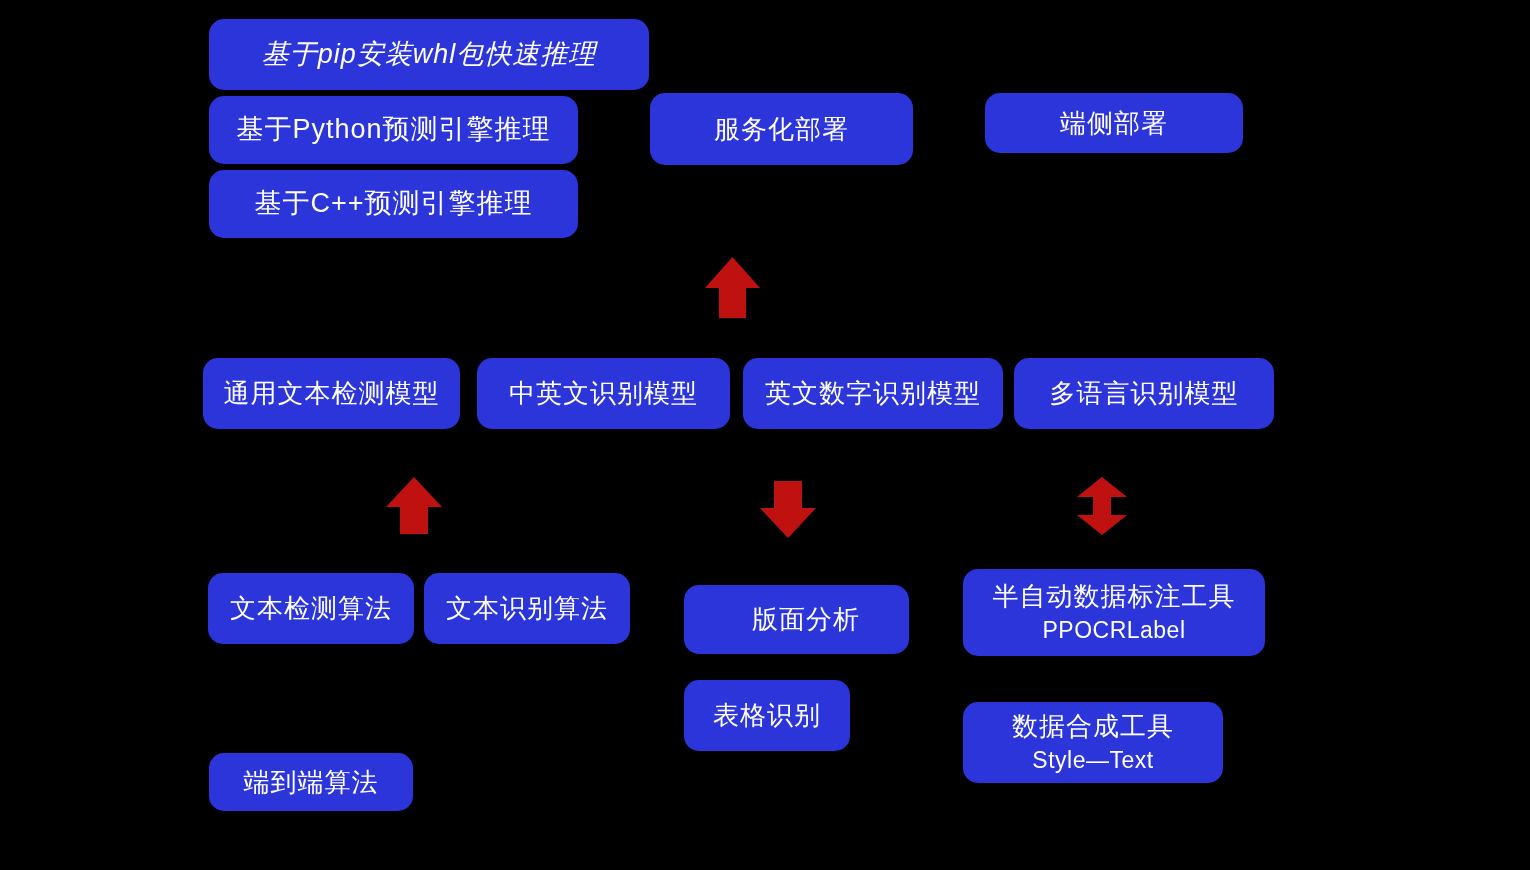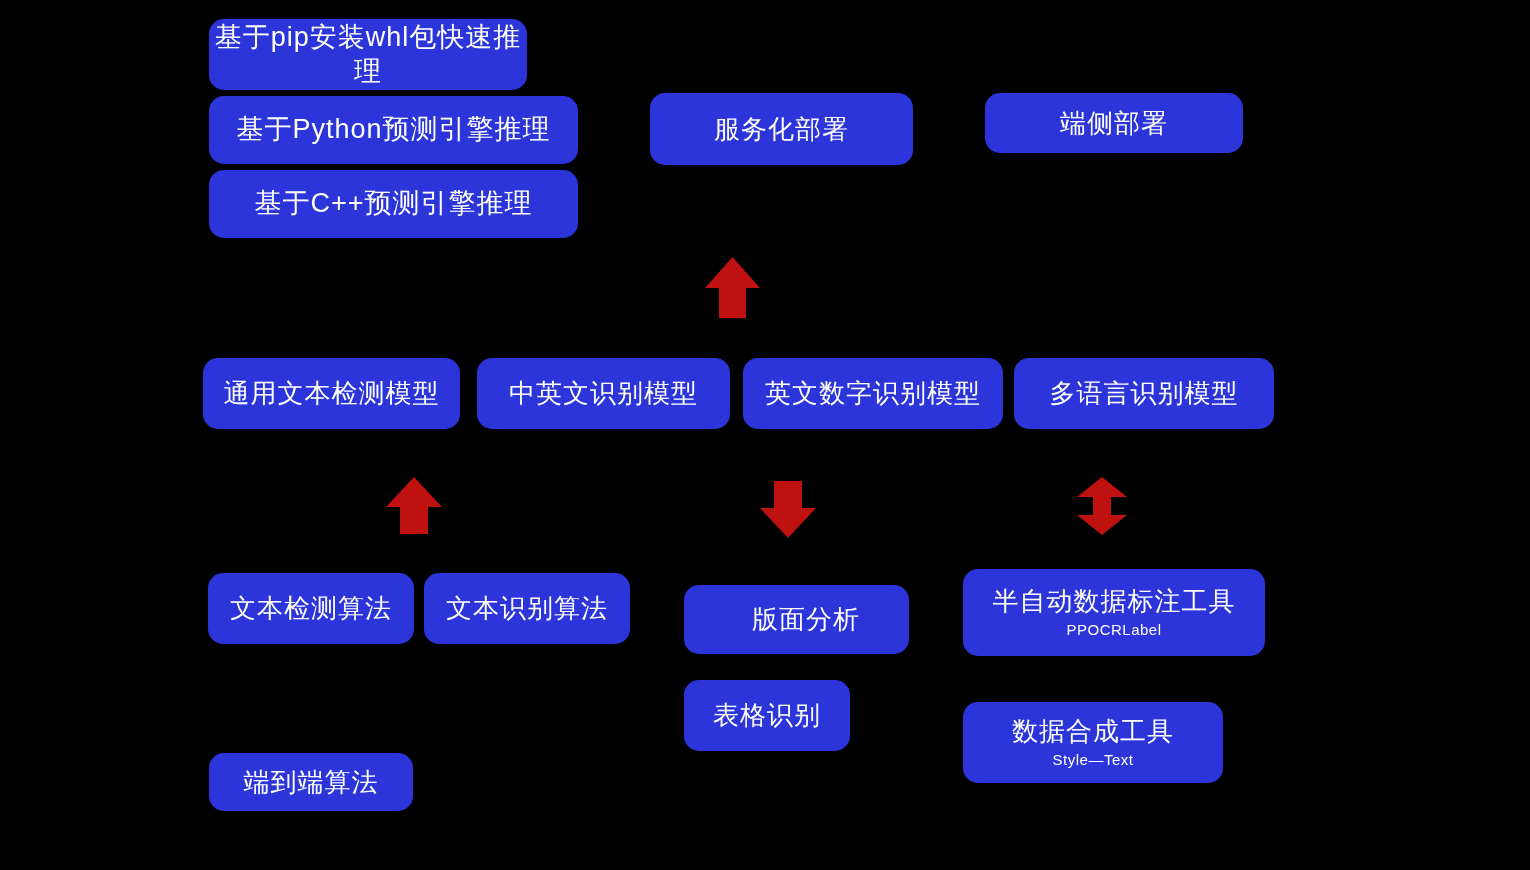--- a/index.html
+++ b/index.html
@@ -22,27 +22,27 @@
     color: #ffffff;
     display: flex;
     flex-direction: column;
     align-items: center;
     justify-content: center;
     text-align: center;
     letter-spacing: 1px;
     line-height: 1.25;
   }
   .box .label   { font-size: 26px; }
-  .box .sublabel{ font-size: 15px; margin-top: 4px; letter-spacing: 0.5px; text-align: center; }
+  .box .sublabel{ font-size: 23px; margin-top: 4px; letter-spacing: 0.5px; text-align: center; }
   .big .label   { font-size: 27px; }
 
   .arrow { position: absolute; }
 
   
-  #pip-whl        { left: 209px;  top: 19px;  width: 318px; height: 71px; }
+  #pip-whl        { left: 209px;  top: 19px;  width: 440px; height: 71px; font-style: italic; }
   #python-engine  { left: 209px;  top: 96px;  width: 369px; height: 68px; }
   #cpp-engine     { left: 209px;  top: 170px; width: 369px; height: 68px; }
   #serving        { left: 650px;  top: 93px;  width: 263px; height: 72px; }
   #edge-deploy    { left: 985px;  top: 93px;  width: 258px; height: 60px; }
   #det-model      { left: 203px;  top: 358px; width: 257px; height: 71px; }
   #rec-zh-en      { left: 477px;  top: 358px; width: 253px; height: 71px; }
   #rec-en-num     { left: 743px;  top: 358px; width: 260px; height: 71px; }
   #rec-multi      { left: 1014px; top: 358px; width: 260px; height: 71px; }
   #det-algo       { left: 208px;  top: 573px; width: 206px; height: 71px; }
   #rec-algo       { left: 424px;  top: 573px; width: 206px; height: 71px; }

